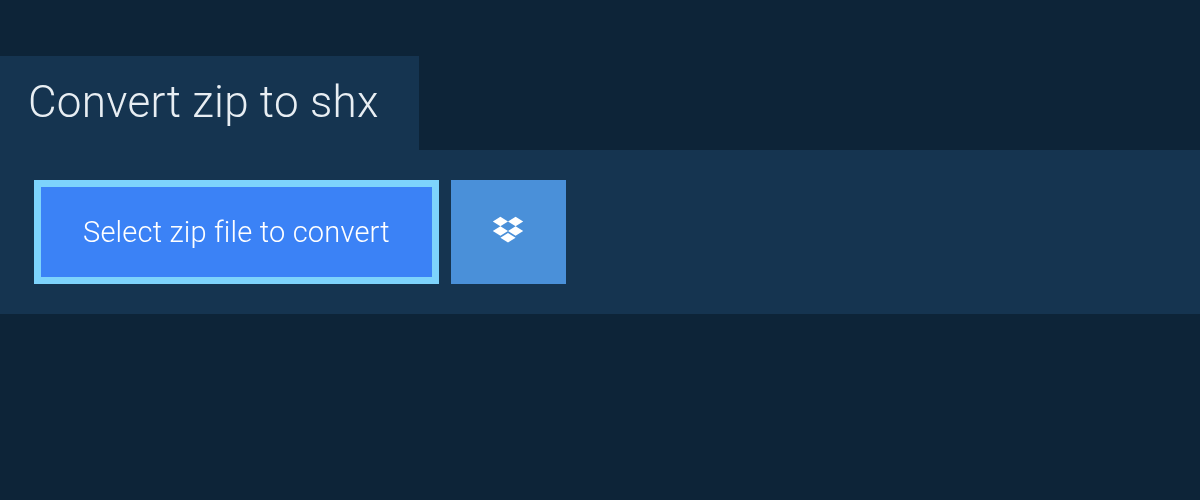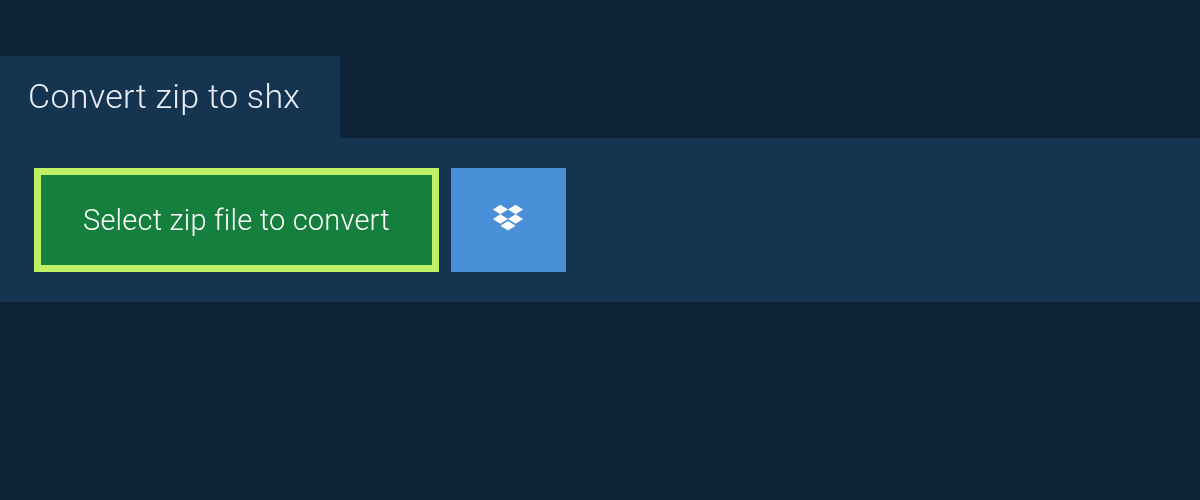--- a/index.html
+++ b/index.html
@@ -16,38 +16,38 @@
     }
     .tab-container {
       background: #153450;
       display: inline-block;
       padding: 20px 40px 22px 28px;
       margin-top: 56px;
       margin-left: 0;
     }
     .tab-title {
       color: #e8eef3;
-      font-size: 34px;
+      font-size: 44px;
       font-weight: 300;
       letter-spacing: 0.3px;
     }
     .content-panel {
       background: #153450;
       width: 100%;
       padding: 30px 0 30px 34px;
       margin-top: 0;
     }
     .button-row {
       display: flex;
       align-items: stretch;
       gap: 12px;
     }
     .select-file-button {
-      background: #15803d;
-      border: 7px solid #bef264;
+      background: #3b82f6;
+      border: 7px solid #7dd3fc;
       color: #ffffff;
       font-size: 29px;
       font-weight: 300;
       padding: 28px 42px;
       cursor: pointer;
       display: flex;
       align-items: center;
       justify-content: flex-end;
       letter-spacing: 0.2px;
     }

